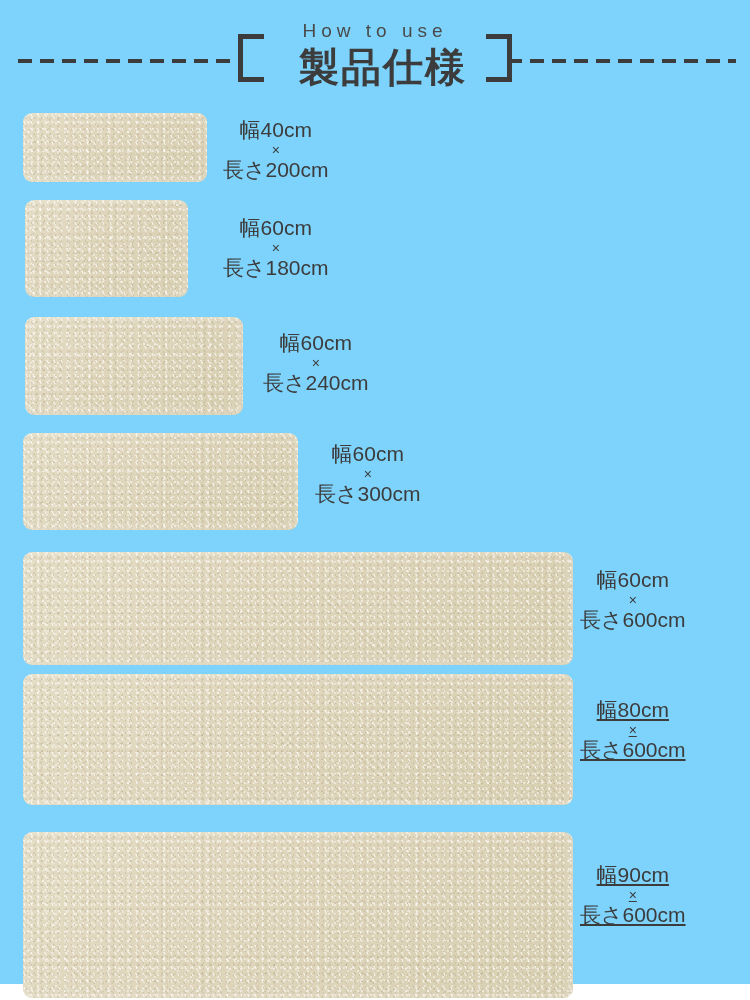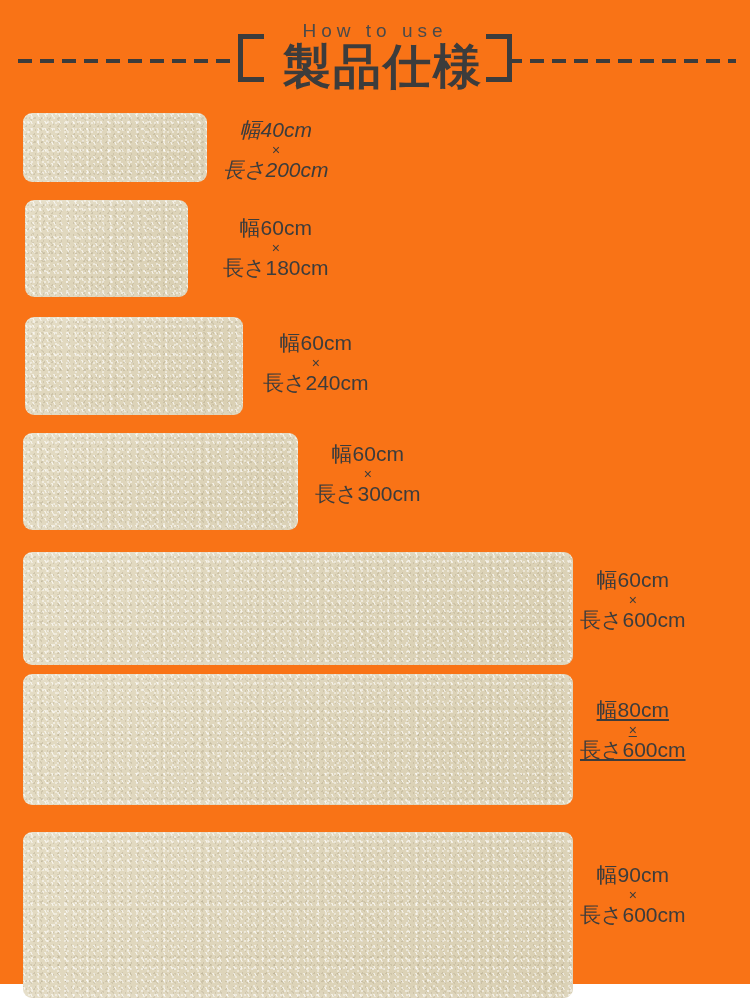--- a/index.html
+++ b/index.html
@@ -5,21 +5,21 @@
   * { margin:0; padding:0; box-sizing:border-box; }
   html, body {
     width:750px; height:1000px;
     background:#ffffff;
     font-family:"Liberation Sans","DejaVu Sans",sans-serif;
     overflow:hidden;
   }
   #page {
     position:relative;
     width:750px; height:984px;
-    background:#f97316;
+    background:#7dd3fc;
   }
 
   
   .header {
     position:absolute;
     left:0; top:0;
     width:750px; height:100px;
   }
   .dash-line {
     position:absolute;
@@ -53,21 +53,21 @@
     letter-spacing:5px;
     color:#4a4a4a;
     font-weight:400;
     line-height:22px;
   }
   .title {
     position:absolute;
     left:0; top:43px;
     width:750px;
     text-align:center;
-    font-size:48px;
+    font-size:40px;
     font-weight:bold;
     letter-spacing:2px;
     color:#3c3c3c;
     line-height:48px;
     padding-left:16px;
   }
 
   
   .row { position:absolute; left:0; }
 
@@ -114,21 +114,21 @@
 
     <div class="bracket bracket-left"></div>
     <div class="bracket bracket-right"></div>
 
     <div class="eyebrow">How to use</div>
     <div class="title">製品仕様</div>
   </div>
 
   <div class="row" style="top:0;">
     <div class="mat" style="left:23px; top:113px; width:184px; height:69px;"></div>
-    <div class="label" style="left:223px; top:117px;font-style:italic;">
+    <div class="label" style="left:223px; top:117px;">
       <span class="l-top">幅40cm</span>
       <span class="l-times">×</span>
       <span class="l-bottom">長さ200cm</span>
     </div>
   </div>
 
   <div class="row" style="top:0;">
     <div class="mat" style="left:25px; top:200px; width:163px; height:97px;"></div>
     <div class="label" style="left:223px; top:215px;">
       <span class="l-top">幅60cm</span>
@@ -168,20 +168,20 @@
     <div class="mat" style="left:23px; top:674px; width:550px; height:131px;"></div>
     <div class="label" style="left:580px; top:697px;text-decoration:underline;">
       <span class="l-top">幅80cm</span>
       <span class="l-times">×</span>
       <span class="l-bottom">長さ600cm</span>
     </div>
   </div>
 
   <div class="row" style="top:0;">
     <div class="mat" style="left:23px; top:832px; width:550px; height:166px;"></div>
-    <div class="label" style="left:580px; top:862px;">
+    <div class="label" style="left:580px; top:862px;text-decoration:underline;">
       <span class="l-top">幅90cm</span>
       <span class="l-times">×</span>
       <span class="l-bottom">長さ600cm</span>
     </div>
   </div>
 
 </div>
 
 </body></html>

